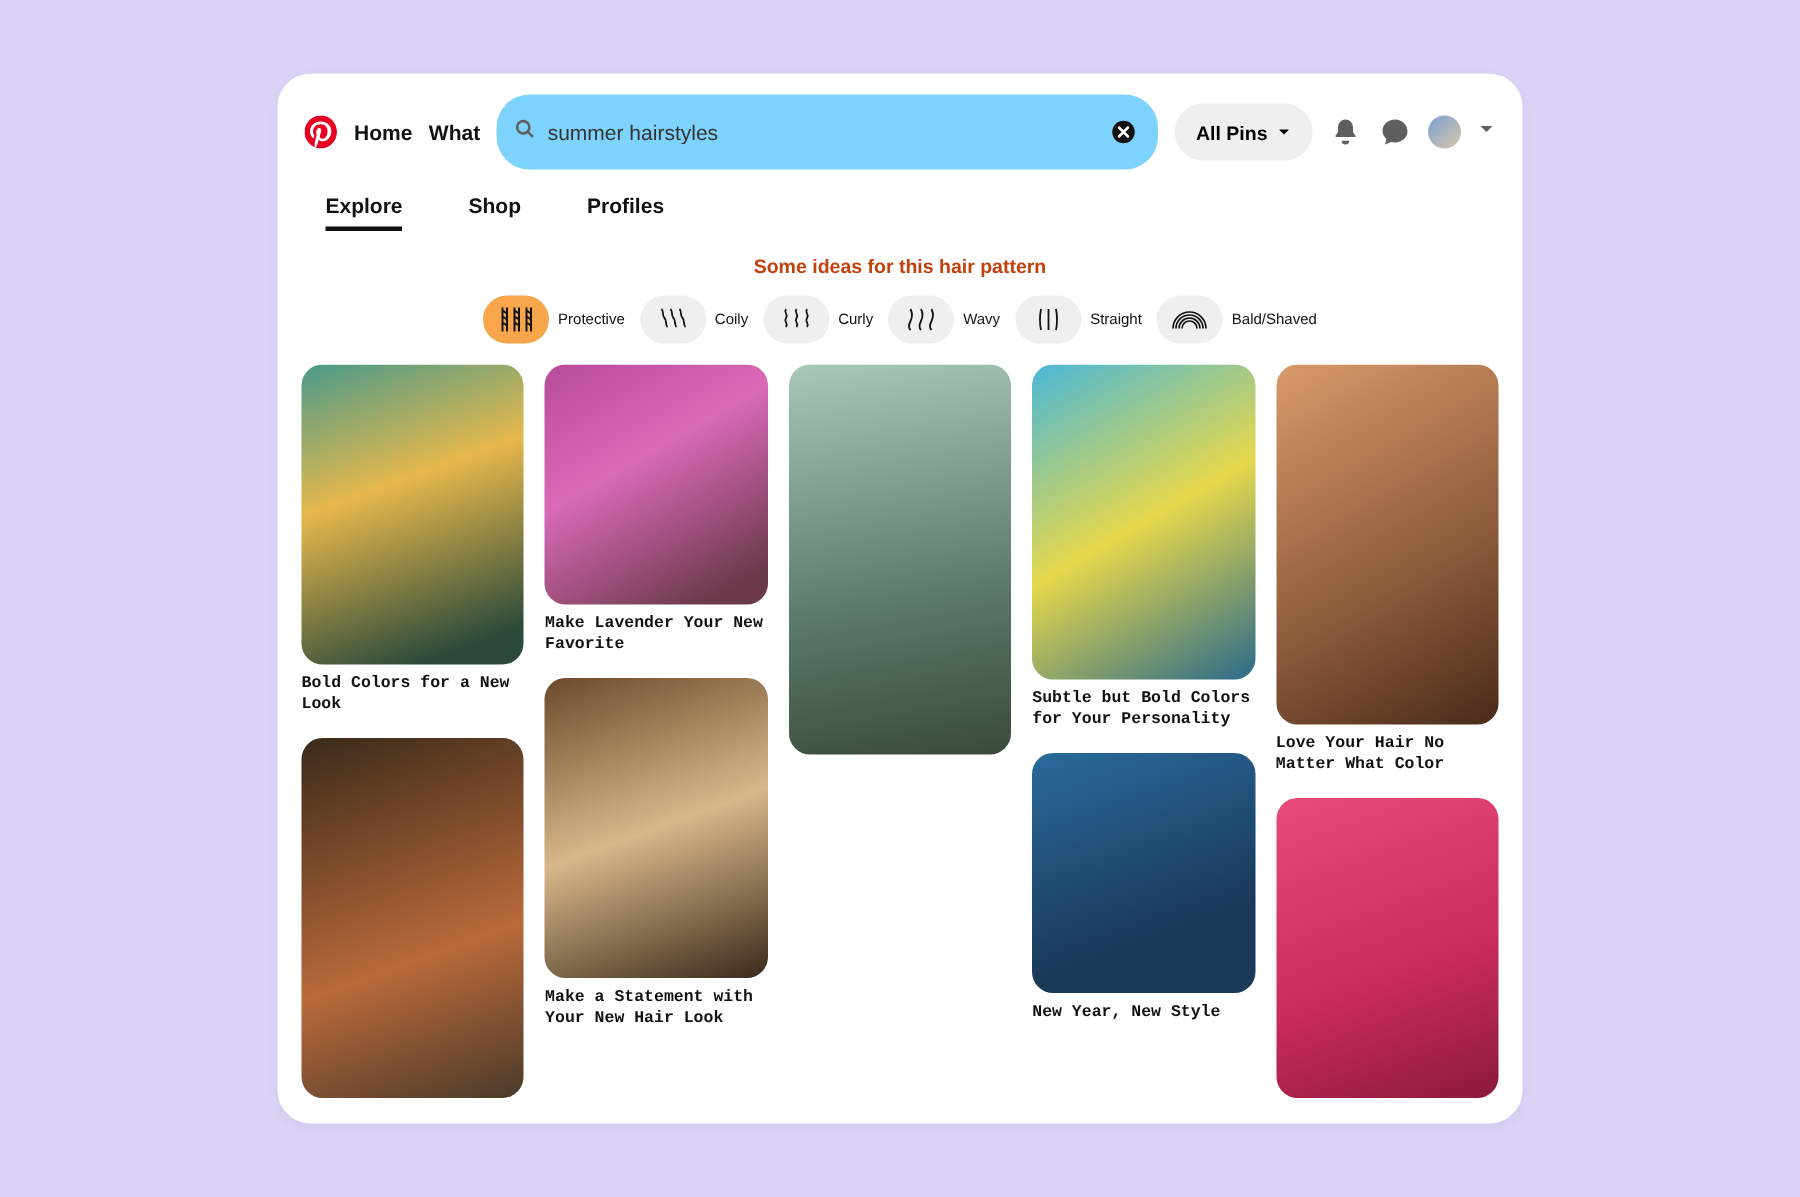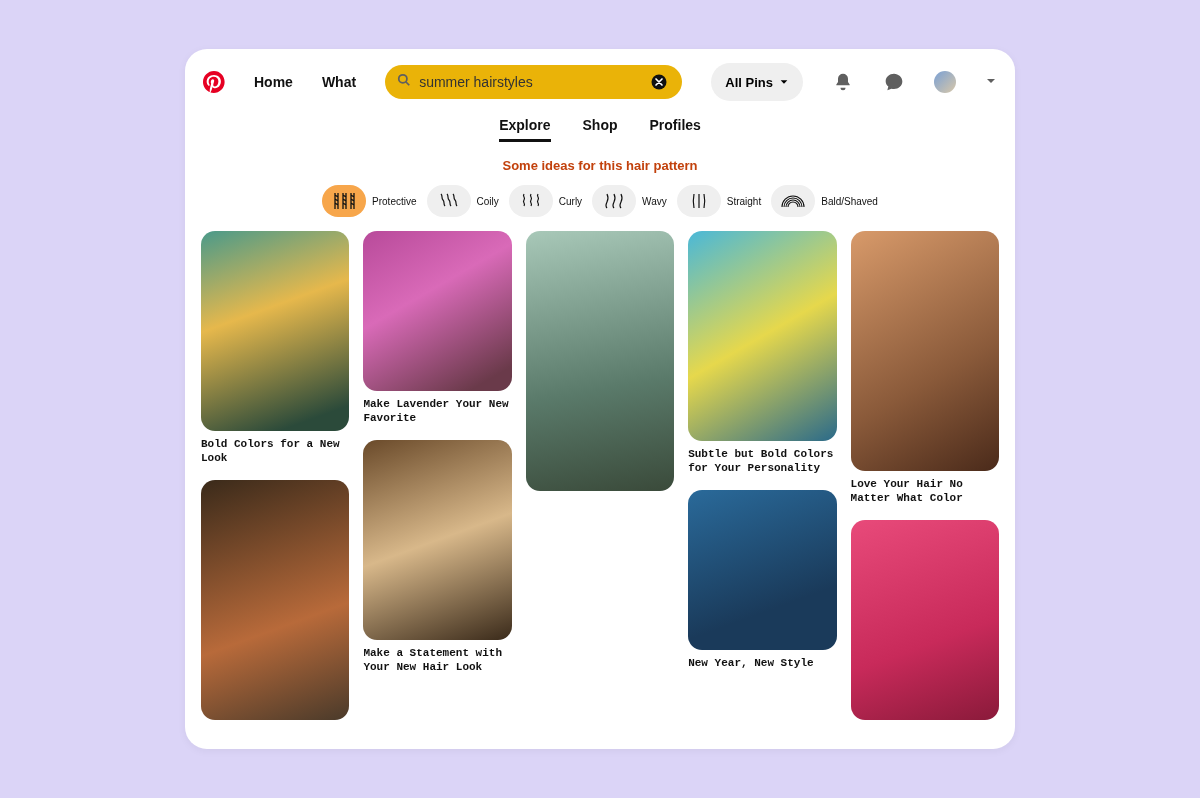--- a/index.html
+++ b/index.html
@@ -21,61 +21,61 @@
     box-shadow: 0 2px 8px rgba(0,0,0,0.05);
     overflow: hidden;
     display: flex;
     flex-direction: column;
   }
   
   .topbar {
     display: flex;
     align-items: center;
     padding: 14px 18px 10px 18px;
-    gap: 29px;
+    gap: 11px;
   }
   .logo {
     width: 22px; height: 22px;
     color: #e60023;
     flex-shrink: 0;
   }
   .nav-link {
     font-weight: 700;
     font-size: 14px;
     color: #111;
     cursor: pointer;
   }
   .search-wrap {
     flex: 1;
     display: flex;
     align-items: center;
-    background: #eab308;
+    background: #7dd3fc;
     border-radius: 22px;
-    height: 34px;
+    height: 50px;
     padding: 0 12px;
   }
   .search-icon { color:#5f5f5f; margin-right:8px; flex-shrink:0; }
   .search-input {
     border: none; background: transparent; outline: none;
     flex: 1; font-size: 14px; color:#333;
   }
   .clear-btn { width:22px;height:22px;display:flex;align-items:center;justify-content:center;cursor:pointer;color:#111; }
   .filter-pill {
     background:#efefef; border-radius:22px; height:38px;
     display:flex;align-items:center;padding:0 14px;gap:6px;
     font-size:13px;font-weight:600;cursor:pointer;justify-content:space-between;
   }
   .icon-btn { width:22px;height:22px; color:#5f5f5f; cursor:pointer; display:flex;align-items:center;justify-content:center;}
   .avatar { width:22px;height:22px;border-radius:50%;
     background: linear-gradient(135deg,#7aa0d4,#d9c8a9);
     cursor:pointer;
   }
   .caret { color:#5f5f5f; cursor:pointer;}
   
-  .tabs { display:flex;gap:32px;justify-content:center;margin-top:6px;}
+  .tabs { display:flex;gap:44px;margin-top:6px;margin-left:32px;}
   .tab { font-size:14px;font-weight:600;color:#111;cursor:pointer;padding-bottom:6px;}
   .tab.active { border-bottom:3px solid #111;}
   .subtitle { text-align:center;font-size:13px;font-weight:600;margin-top:16px;color:#c2410c;}
   
   .patterns { display:flex;gap:10px;justify-content:center;margin-top:12px;margin-bottom:14px;}
   .pattern { display:flex;flex-direction:row;align-items:center;gap:6px;cursor:pointer;}
   .chip { width:44px;height:32px;border-radius:16px;background:#efefef;display:flex;align-items:center;justify-content:center;}
   .chip.selected { background:#f7a64b;}
   .chip svg { color:#111; }
   .chip.selected svg { color:#111; }

